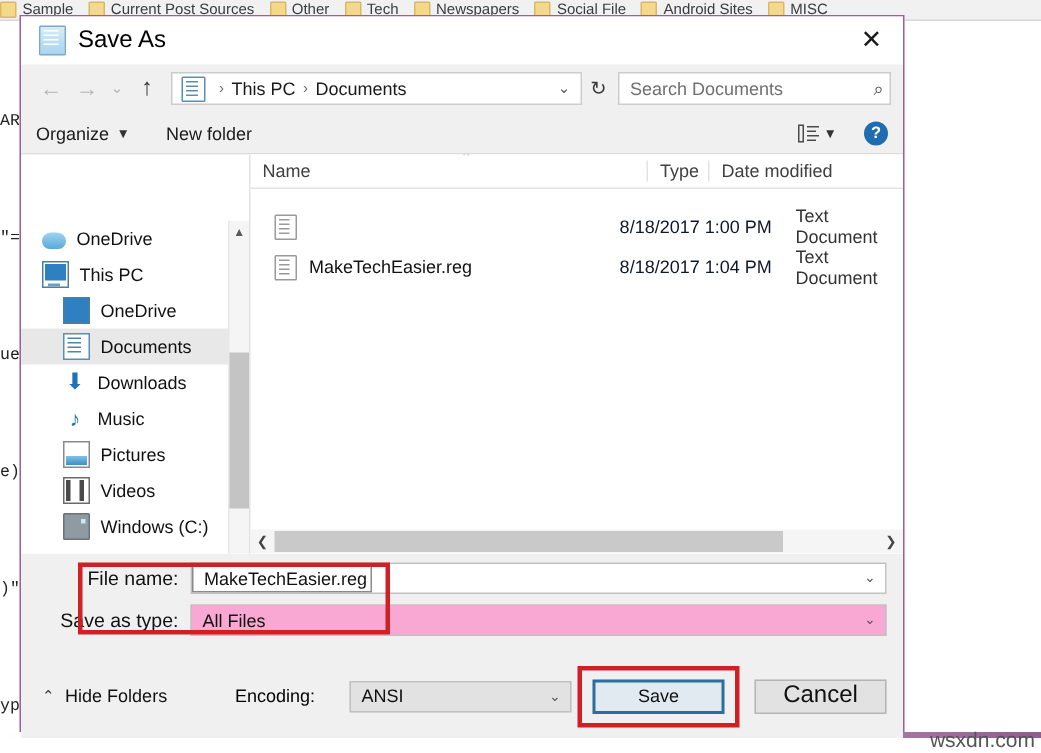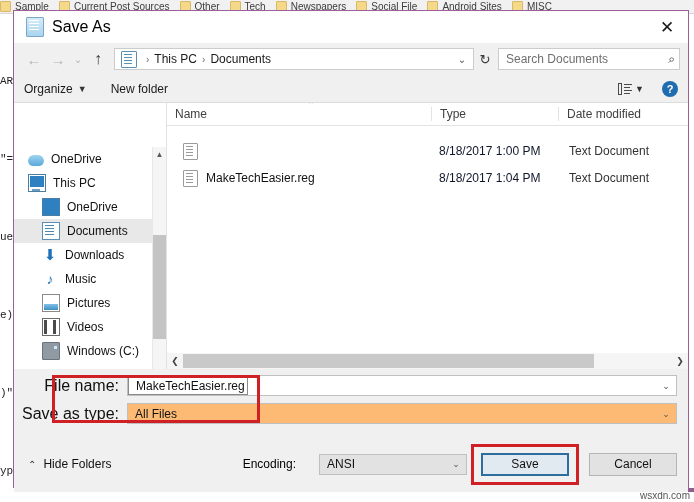--- a/index.html
+++ b/index.html
@@ -21,29 +21,29 @@
     width:9px;height:9px;background:#f5d98a;border:1px solid #d9b866;
     border-radius:1px;margin-right:4px;flex:0 0 auto;
   }
   .bm-label{margin-right:10px;}
   #bg-code{
     position:absolute;left:0;top:16px;width:30px;
     font-family:"Liberation Mono","DejaVu Sans Mono",monospace;
     font-size:11px;color:#222;line-height:26px;white-space:pre;
   }
   #watermark{
-    position:absolute;right:4px;bottom:1px;font-size:10px;color:#555;
+    position:absolute;right:4px;bottom:1px;font-size:14px;color:#555;
   }
   #wm-strip{
     position:absolute;left:0;bottom:10px;width:694px;height:4px;
     background:linear-gradient(90deg,#ffffff 0%,#e7d3e5 45%,#b07fae 80%,#8e5f8c 100%);
   }
   
   #dialog{
-    position:absolute;left:13px;top:10px;width:676px;height:478px;
+    position:absolute;left:13px;top:10px;width:590px;height:478px;
     background:#f0f0f0;border:1px solid #9b5f99;box-sizing:border-box;
   }
   #titlebar{
     height:32px;background:#ffffff;display:flex;align-items:center;
     padding:0 0 0 12px;box-sizing:border-box;position:relative;
   }
   #np-icon{
     width:16px;height:18px;margin-right:8px;position:relative;flex:0 0 auto;
     background:linear-gradient(180deg,#d6ecf8 0%,#a9d4ef 100%);
     border:1px solid #7aa8c6;border-radius:1px;
@@ -201,28 +201,28 @@
     position:absolute;left:0;bottom:0;width:100%;height:16px;background:#f5f5f5;
     display:flex;align-items:center;box-sizing:border-box;
   }
   .hs-arrow{width:16px;text-align:center;font-size:9px;color:#444;cursor:pointer;}
   #hs-track{flex:1 1 auto;height:16px;position:relative;}
   #hs-thumb{position:absolute;left:0;top:1px;width:84%;height:14px;background:#c9c9c9;
     cursor:pointer;}
   
   #form-area{position:relative;height:62px;background:#f0f0f0;}
   .frow{display:flex;align-items:center;height:23px;margin-top:5px;}
-  .flabel{width:113px;text-align:right;padding-right:8px;font-size:16px;
+  .flabel{width:113px;text-align:right;padding-right:8px;font-size:13px;
     color:#111;box-sizing:border-box;}
   .fctl{
     flex:1 1 auto;margin-right:11px;height:21px;border:1px solid #c0c0c0;
     display:flex;align-items:center;box-sizing:border-box;
   }
   .fctl.white{background:#ffffff;}
-  .fctl.grey{background:#fdba74;}
+  .fctl.grey{background:#f9a8d4;}
   .fval{flex:1 1 auto;padding-left:7px;font-size:12px;color:#111;}
   .fchev{width:20px;text-align:center;font-size:9px;color:#555;cursor:pointer;}
   #fname-box{
     width:120px;height:19px;border:1px solid #8a8a8a;background:#ffffff;
     display:flex;align-items:center;box-sizing:border-box;margin-left:0;
   }
   #red-fields{
     position:absolute;left:38px;top:1px;width:208px;height:48px;
     border:3px solid #cf2026;box-sizing:border-box;pointer-events:none;
   }
@@ -243,21 +243,21 @@
     width:88px;height:23px;background:#e2eaf1;border:2px solid #2c6f9e;
     display:flex;align-items:center;justify-content:center;font-size:12px;
     color:#111;box-sizing:border-box;cursor:pointer;
   }
   #red-save{
     position:absolute;left:-10px;top:-9px;width:108px;height:41px;
     border:3px solid #cf2026;box-sizing:border-box;pointer-events:none;
   }
   #cancel-btn{
     width:88px;height:23px;background:#e2e2e2;border:1px solid #b5b5b5;
-    display:flex;align-items:center;justify-content:center;font-size:12px;
+    display:flex;align-items:center;justify-content:center;font-size:16px;
     color:#111;box-sizing:border-box;cursor:pointer;
   }
 </style>
 </head>
 <body>
 
 <div id="bg-page">
 
   <div id="bookmark-bar">
     <div class="bm-item">

